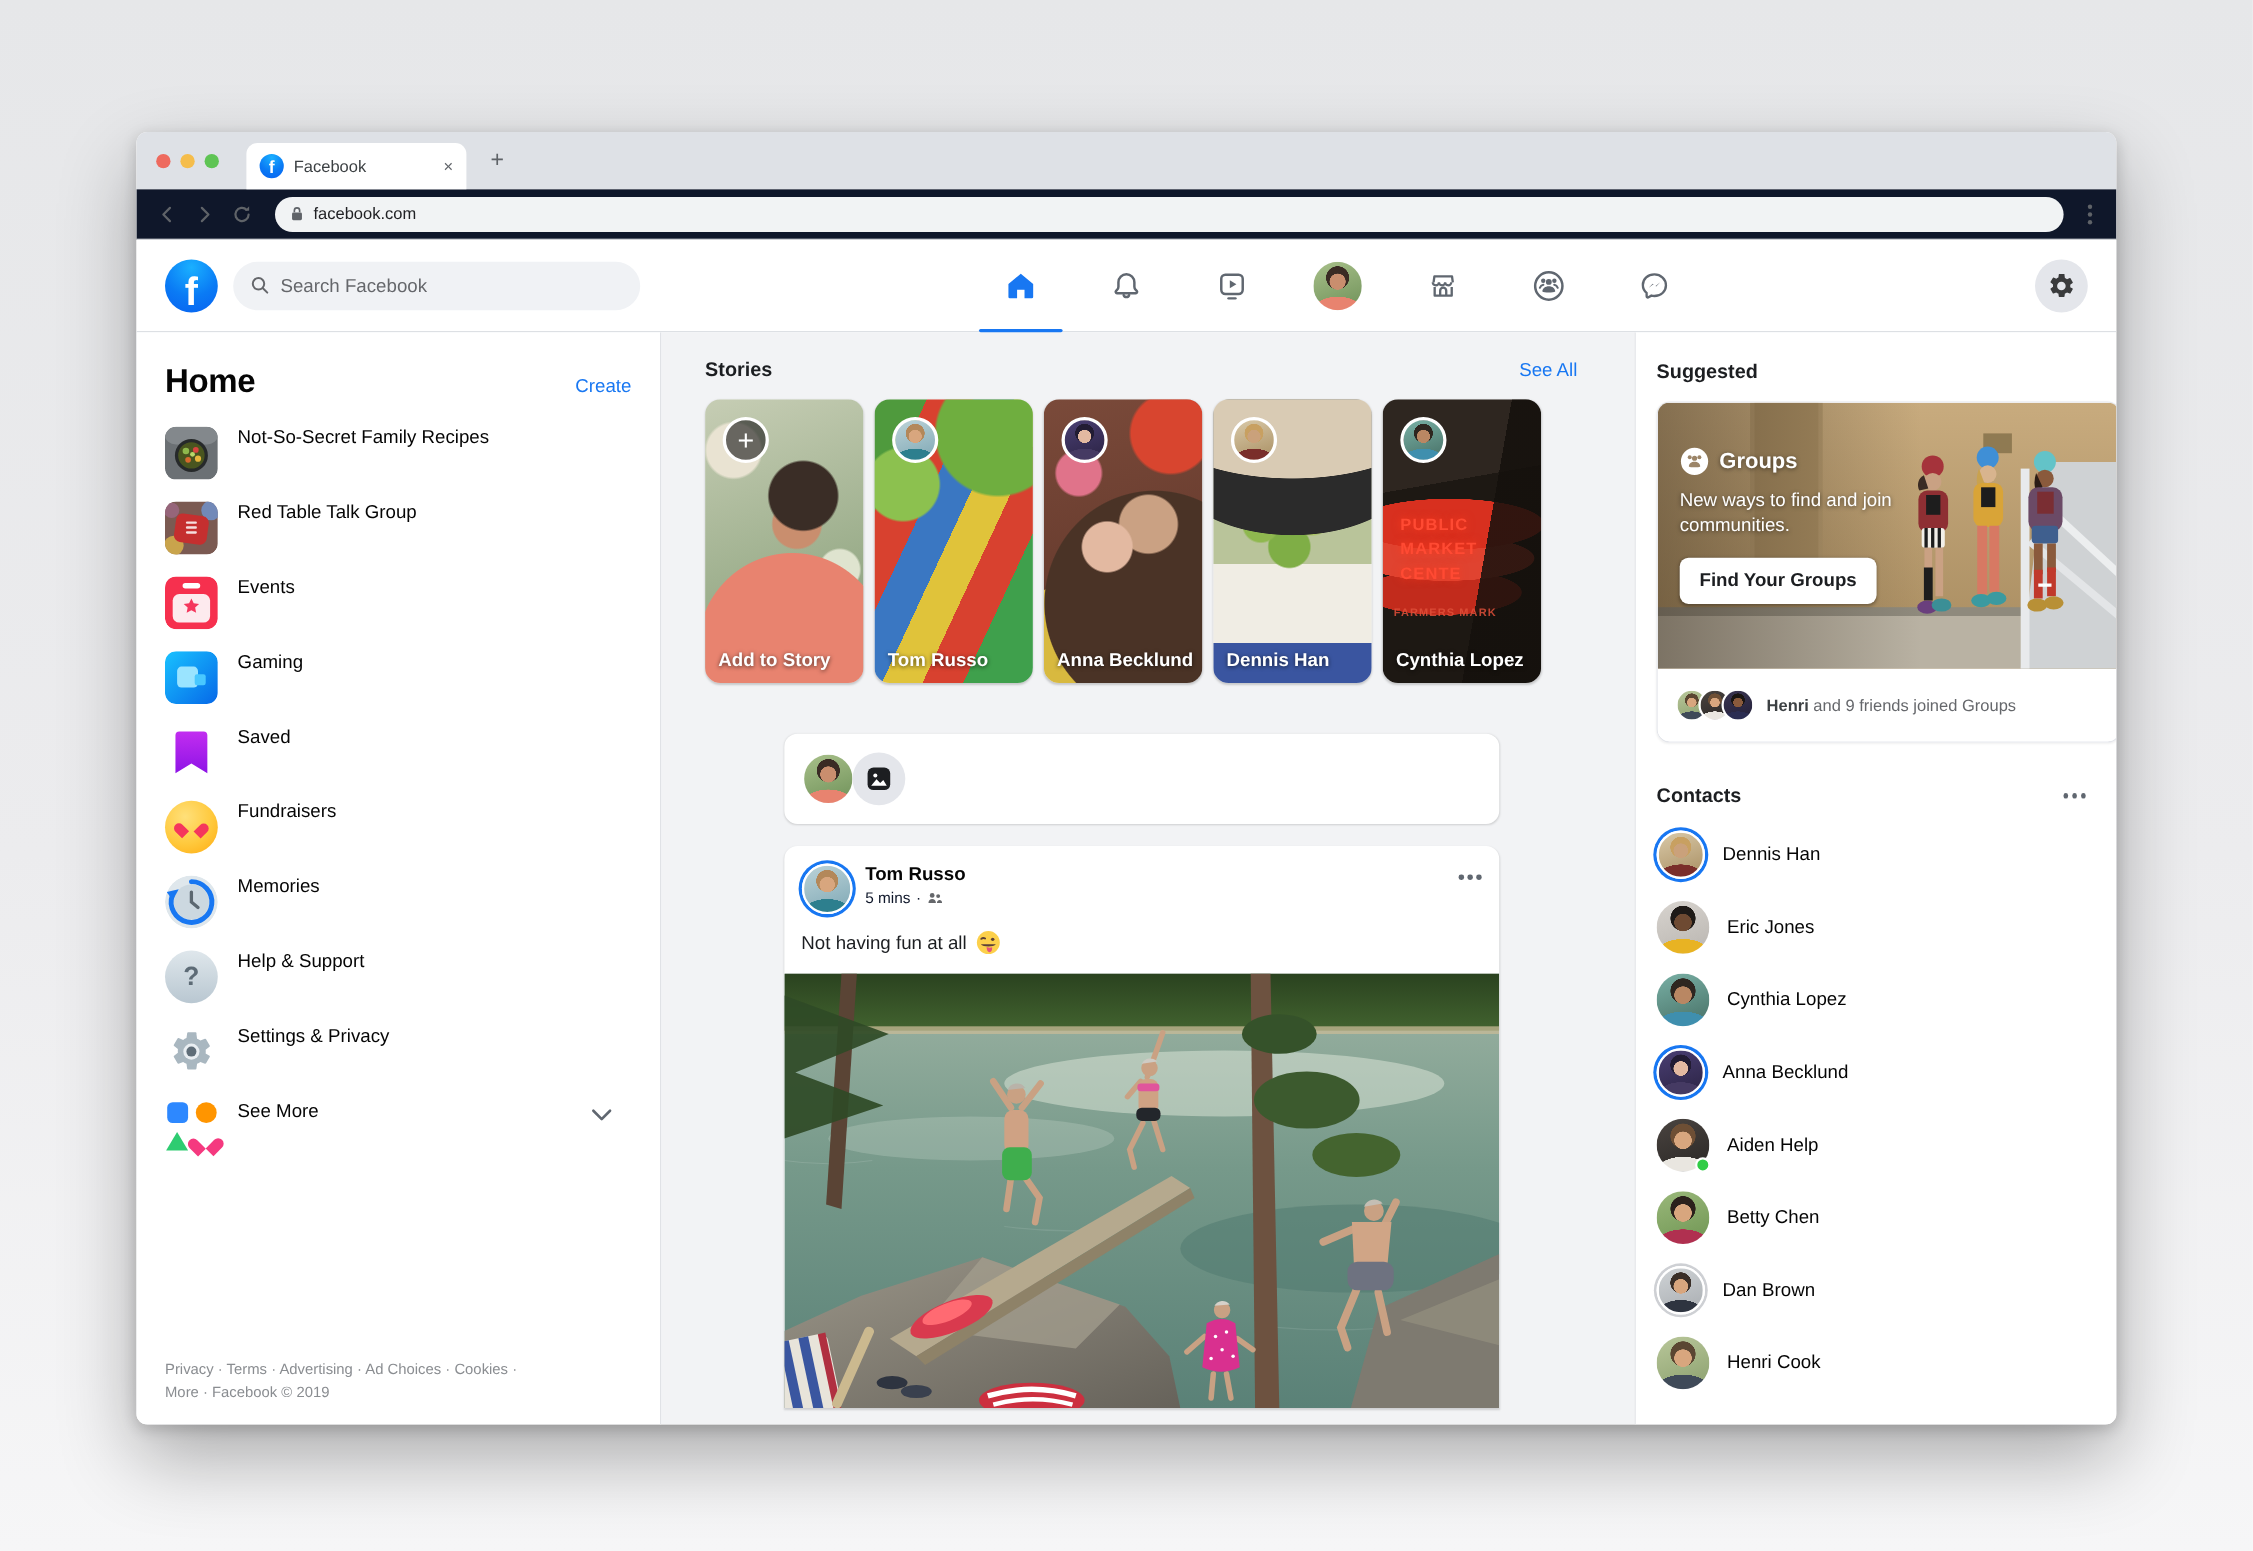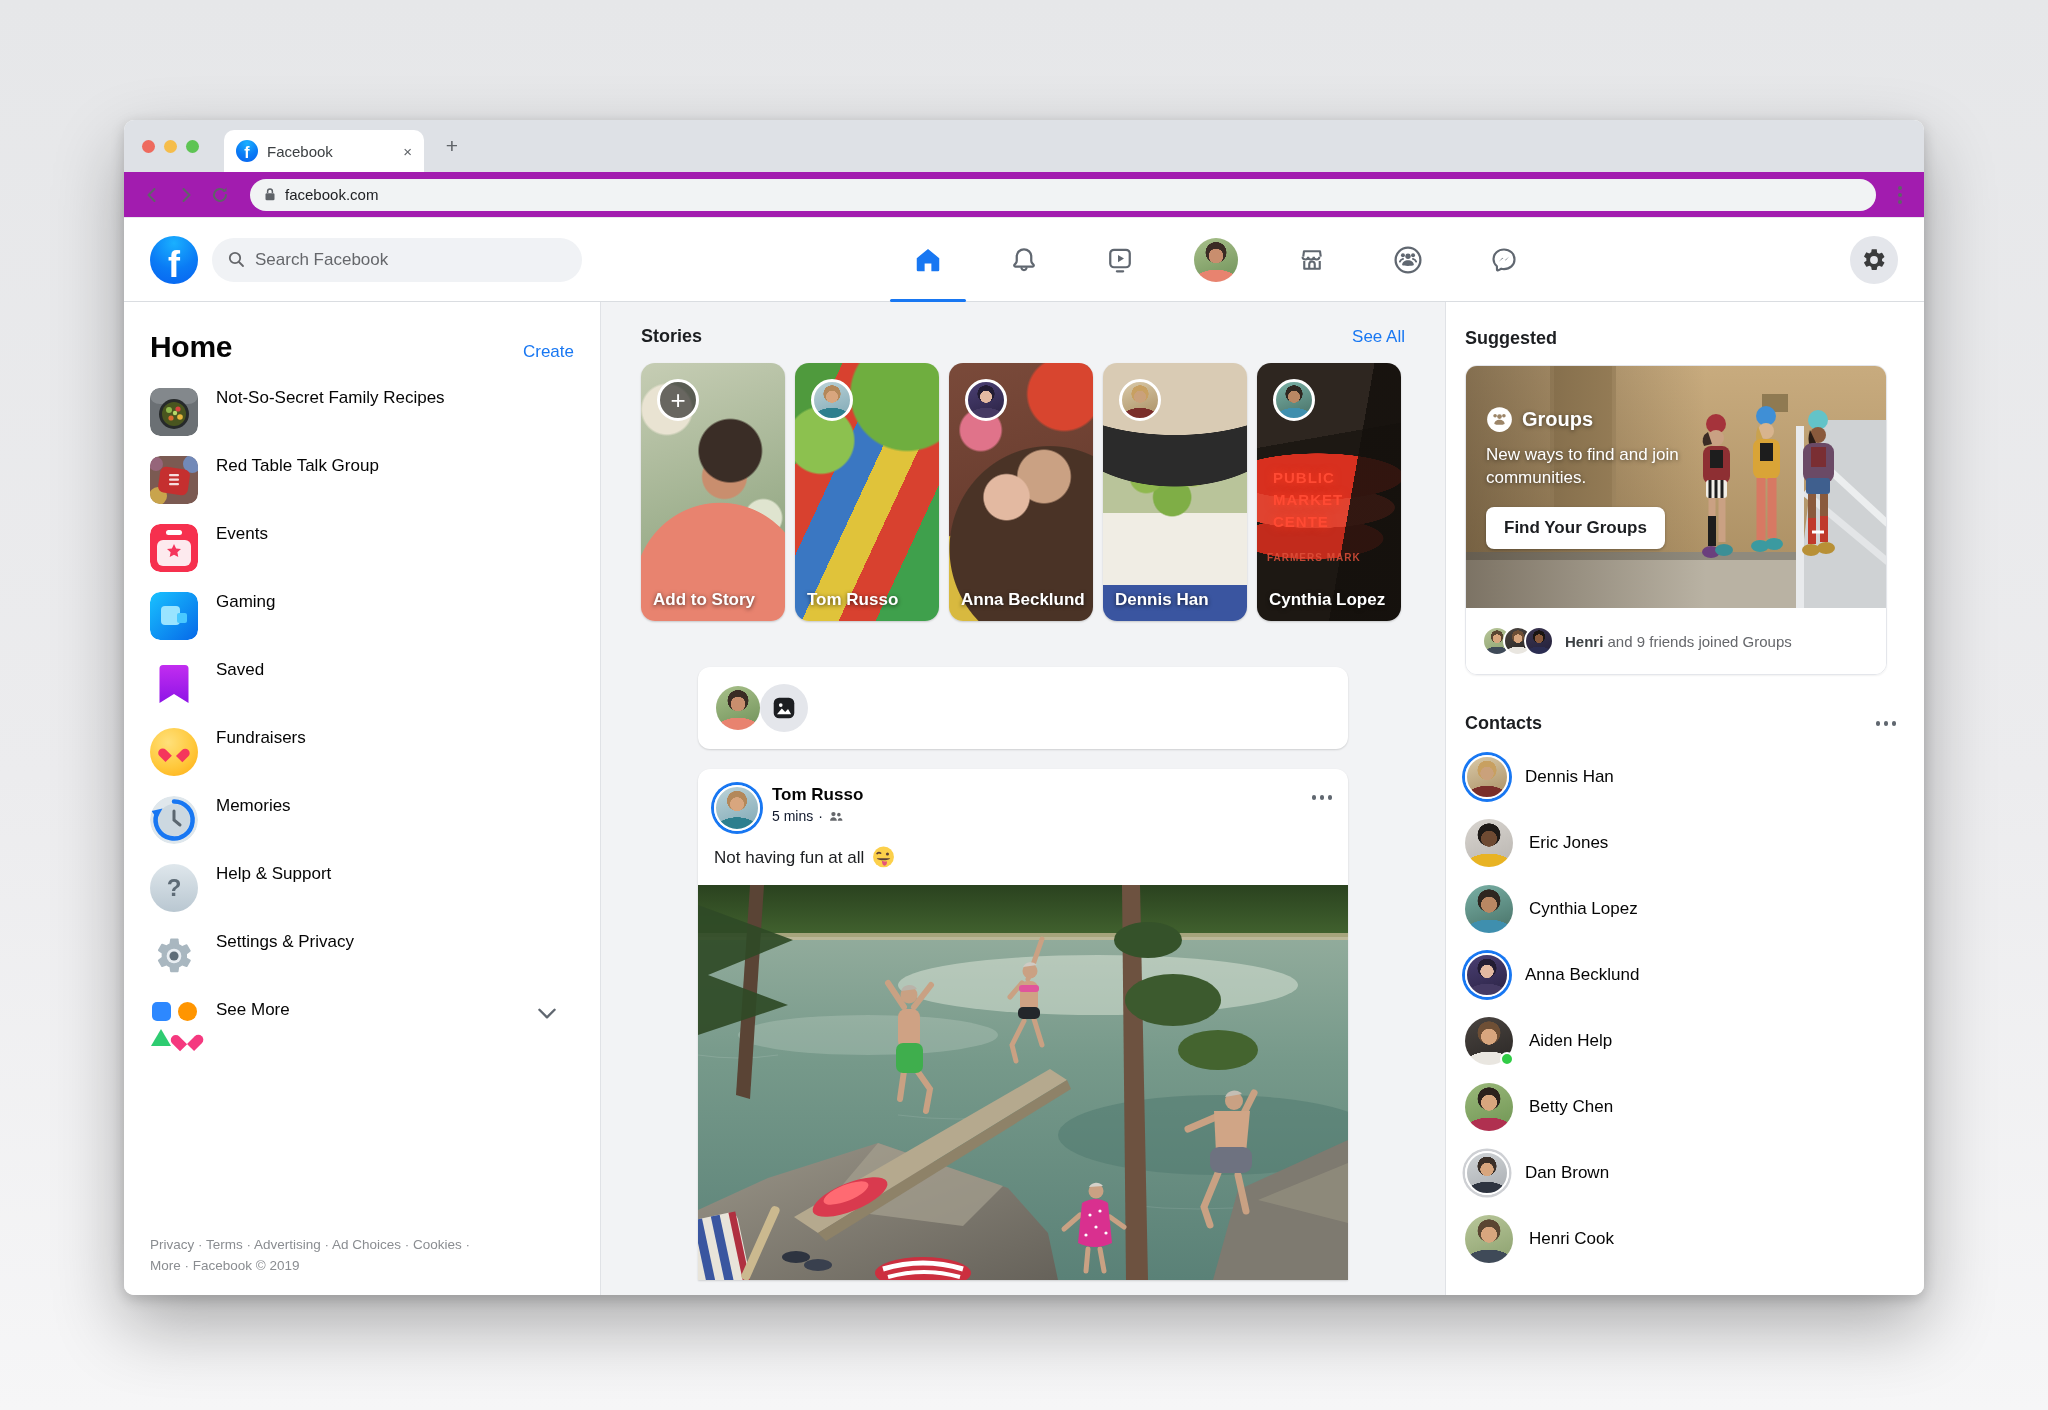--- a/index.html
+++ b/index.html
@@ -18,41 +18,41 @@
   .l-red{background:#ee6a5e}.l-yellow{background:#f5bd4b}.l-green{background:#5ec454}
   .tab{position:absolute;left:100px;bottom:0;width:200px;height:42px;background:#fff;border-radius:10px 10px 0 0;
     display:flex;align-items:center;padding:0 12px;gap:9px;}
   .tab-title{font-size:15px;color:#3c4043;flex:1;}
   .tab-close{font-size:15px;color:#5f6368;cursor:default;}
   .newtab{position:absolute;left:316px;top:15px;width:24px;height:24px;color:#5f6368;font-size:21px;line-height:22px;text-align:center;}
   .fb-badge{border-radius:50%;background:radial-gradient(circle at 50% 15%,#1ab0ff 0%,#0a7bf5 55%,#0862f0 100%);
     color:#fff;font-weight:700;display:flex;align-items:center;justify-content:center;flex:none;overflow:hidden;}
   .fb-badge span{transform:translateY(12%);}
 
-  .toolbar{height:46px;background:#a21caf;border-bottom:1px solid #e8eaed;display:flex;align-items:center;padding:0 14px;gap:6px;flex:none;}
+  .toolbar{height:46px;background:#0f172a;border-bottom:1px solid #e8eaed;display:flex;align-items:center;padding:0 14px;gap:6px;flex:none;}
   .nav-btn{width:28px;height:28px;display:flex;align-items:center;justify-content:center;border-radius:50%;}
   .urlbar{flex:1;height:32px;background:#f1f3f4;border-radius:16px;margin:0 8px 0 10px;display:flex;align-items:center;padding:0 14px;gap:9px;}
   .url-text{font-size:15px;color:#202124;}
   .menu-dots{width:20px;display:flex;flex-direction:column;align-items:center;gap:3px;}
   .menu-dots i{width:4px;height:4px;border-radius:50%;background:#5f6368;}
 
   
   .fb-header{height:84px;background:#fff;border-bottom:1px solid #dadde1;display:flex;align-items:center;padding:0 26px;flex:none;}
   .search-pill{width:370px;height:44px;background:#f0f2f5;border-radius:22px;display:flex;align-items:center;padding:0 16px;gap:10px;margin-left:14px;}
   .search-pill span{font-size:17px;color:#65676b;}
   .top-nav{display:flex;margin:0 auto;height:84px;}
   .nav-item{width:96px;height:84px;display:flex;align-items:center;justify-content:center;position:relative;}
   .nav-item.active::after{content:"";position:absolute;left:10px;right:10px;bottom:0;height:3px;background:#1877f2;border-radius:2px;}
   .gear-btn{width:48px;height:48px;border-radius:50%;background:#e4e6eb;display:flex;align-items:center;justify-content:center;flex:none;}
 
   
   .content{flex:1;display:flex;background:#f2f3f5;overflow:hidden;}
   .left-col{width:477px;background:#fff;border-right:1px solid #e0e2e6;padding:28px 26px 20px 26px;position:relative;flex:none;}
   .center-col{flex:1;padding:0 40px;overflow:hidden;}
-  .right-col{width:479px;background:#fff;border-left:1px solid #e0e2e6;padding:26px 20px 0 19px;flex:none;overflow:hidden;}
+  .right-col{width:438px;background:#fff;border-left:1px solid #e0e2e6;padding:26px 20px 0 19px;flex:none;overflow:hidden;margin-left:12px;}
 
   
   .home-row{display:flex;align-items:baseline;justify-content:space-between;}
   .home-title{font-size:30px;font-weight:700;color:#050505;letter-spacing:-.3px;}
   .create-link{font-size:17px;color:#1877f2;}
   .side-list{margin-top:24px;}
   .side-item{height:68px;display:flex;gap:18px;}
   .side-item .lbl{font-size:17px;color:#050505;}
   .s-ico{width:48px;height:48px;flex:none;border-radius:10px;position:relative;overflow:hidden;}
   .s-circle{border-radius:50%;}

